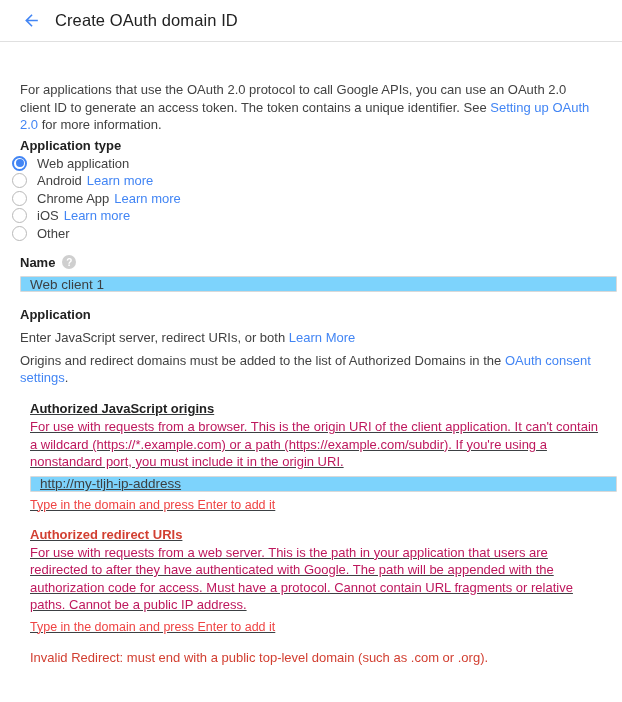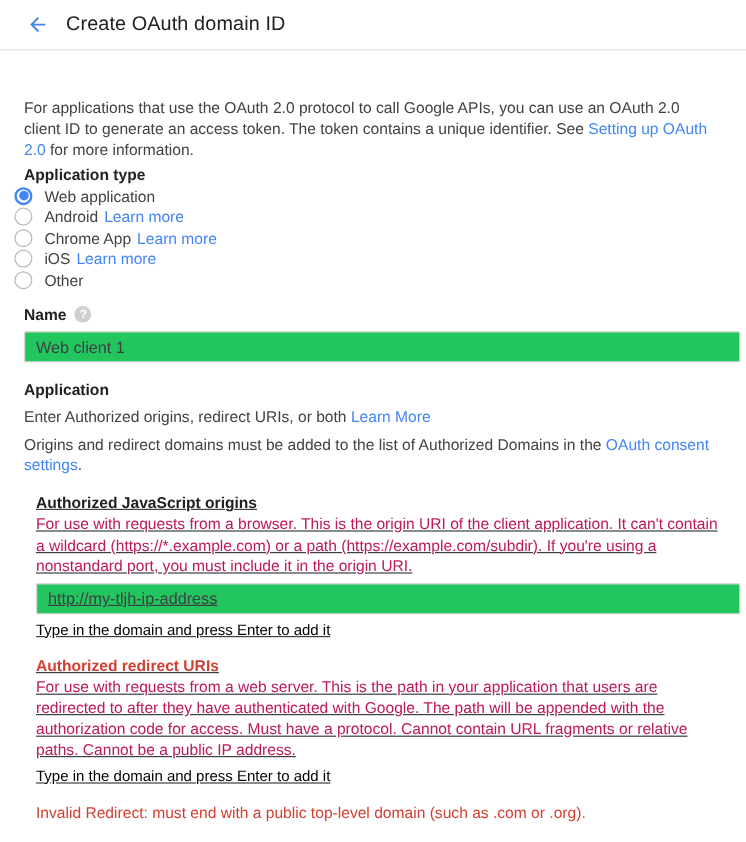--- a/index.html
+++ b/index.html
@@ -27,36 +27,36 @@
   .radio.checked::after { content:''; position:absolute; left:1.5px; top:1.5px; right:1.5px;
     bottom:1.5px; background:#4285f4; border-radius:50%; }
   .radio-label { color:#424242; }
   .radio-row .link { margin-left:5px; }
 
   .name-block { margin-top:13px; }
   .name-label-row { display:flex; align-items:flex-start; gap:7px; }
   .help-icon { width:14px; height:14px; border-radius:50%; background:#cfcfcf; color:#fff;
     font-size:10px; font-weight:bold; display:inline-flex; align-items:center;
     justify-content:center; cursor:pointer; }
-  .text-input { display:block; height:26px; border:1px solid #d9d9d9; border-radius:1px;
+  .text-input { display:block; height:16px; border:1px solid #d9d9d9; border-radius:1px;
     font-size:13.5px; font-family:"Liberation Sans", sans-serif; color:#3c4043;
-    padding:0 9px; outline:none; background:#22c55e; }
+    padding:0 9px; outline:none; background:#7dd3fc; }
   .name-input { width:597px; margin-top:6px; }
 
   .restrictions { margin-top:15px; }
   .restrict-line { font-size:13px; color:#424242; margin-top:7px; line-height:17px; }
   .restrict-line.second { margin-top:6px; }
 
   .subsection { margin-left:10px; margin-top:15px;text-decoration:underline; }
   .sub-heading { font-size:13px; font-weight:bold; color:#212121; }
   .sub-heading.error-heading { color:#d23f31; }
   .sub-desc { font-size:13px; line-height:17.5px; color:#be185d; max-width:578px; margin-top:2px; }
   .sub-input { width:587px; margin-top:5px; }
   .sub-input.error-border { border:1px solid #c5392b; }
-  .helper { font-size:12.5px; color:#000000; margin-top:6px; }
+  .helper { font-size:12.5px; color:#ef4444; margin-top:6px; }
 
   .errors { margin-left:10px; margin-top:15px; font-size:13px; line-height:18px; color:#d23f31; }
 </style>
 </head>
 <body>
 
 <div class="header">
   <button class="back-btn">
     <span style="display:flex;">
       <svg width="19" height="19" viewBox="0 0 24 24" fill="#4285f4">
@@ -104,21 +104,21 @@
   <div class="name-block">
     <div class="name-label-row">
       <span class="section-heading">Name</span>
       <span class="help-icon">?</span>
     </div>
     <input class="text-input name-input" type="text" value="Web client 1" style="">
   </div>
 
   <div class="restrictions">
     <div class="section-heading">Application</div>
-    <div class="restrict-line"><span>Enter Authorized origins, redirect URIs, or both </span><a class="link">Learn More</a></div>
+    <div class="restrict-line"><span>Enter JavaScript server, redirect URIs, or both </span><a class="link">Learn More</a></div>
     <div class="restrict-line second"><span>Origins and redirect domains must be added to the list of Authorized Domains in the </span><a class="link">OAuth consent settings</a><span>.</span></div>
   </div>
 
   <div class="subsection">
     <div class="sub-heading">Authorized JavaScript origins</div>
     <div class="sub-desc">For use with requests from a browser. This is the origin URI of the client application. It can't contain a wildcard (https://*.example.com) or a path (https://example.com/subdir). If you're using a nonstandard port, you must include it in the origin URI.</div>
     <input class="text-input sub-input" type="text" value="http://my-tljh-ip-address" style="">
     <div class="helper">Type in the domain and press Enter to add it</div>
   </div>
 

